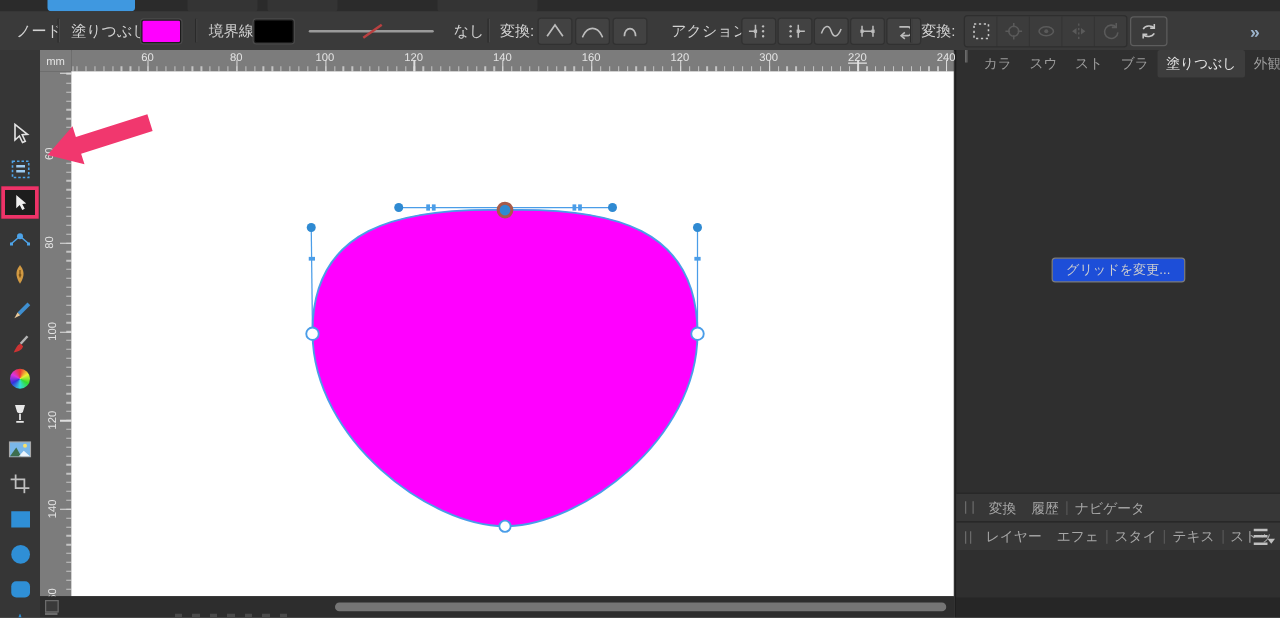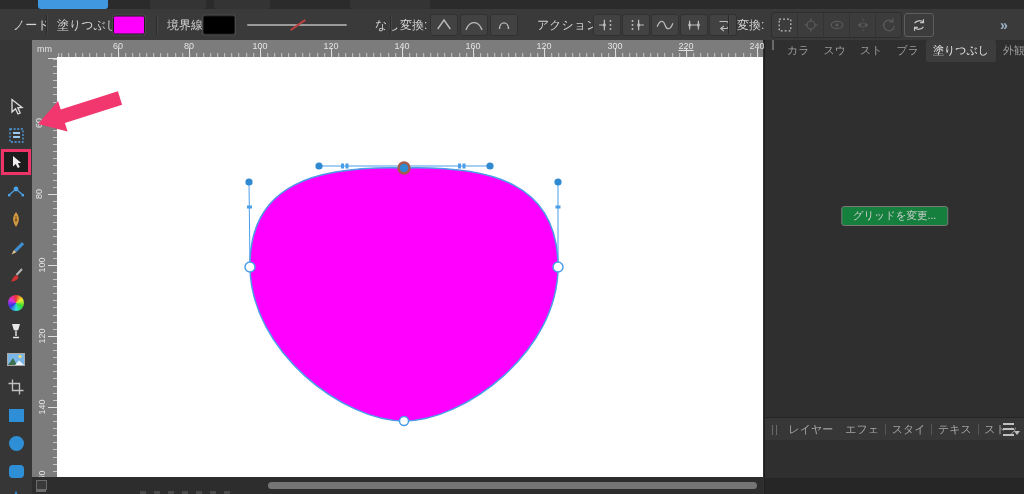--- a/index.html
+++ b/index.html
@@ -71,21 +71,21 @@
 
   
   .rpanel{position:absolute;left:764px;top:40px;width:260px;height:454px;background:#2f2f2f;border-left:1px solid #1e1e1e;box-sizing:border-box;}
   .ptabs{position:absolute;left:0;top:0;right:0;height:22px;display:flex;font-size:11px;color:#9d9d9d;}
   .drag{width:5px;height:10px;border-left:1px solid #6a6a6a;border-right:1px solid #6a6a6a;margin:0 6px 0 7px;}
   .ptab{padding:3px 7px;white-space:nowrap;}
   .psep{width:1px;height:11px;background:#565656;}
   .ptab.active{background:#3d3d3d;color:#e9e9e9;border-radius:2px;}
   .pmsg{position:absolute;left:16px;top:86px;width:228px;color:#b3b3b3;font-size:10.5px;line-height:1.65;
         text-align:center;letter-spacing:.2px;}
-  .gridbtn{position:absolute;left:50%;transform:translateX(-50%);top:166px;background:#15803d;border:1px solid #7b7b7b;
+  .gridbtn{position:absolute;left:50%;transform:translateX(-50%);top:166px;background:#1d4ed8;border:1px solid #7b7b7b;
         border-radius:3px;color:#cfcfcf;font-size:10.5px;padding:2px 11px;white-space:nowrap;}
   .dockrow{position:absolute;left:0;right:0;height:22px;background:#373737;border-top:1px solid #242424;
         display:flex;align-items:center;font-size:11px;color:#a6a6a6;}
   .dockrow .ptab{padding:3px 6px;}
   .dock2-bottom{position:absolute;left:0;right:0;top:400px;bottom:16px;background:#2f2f2f;}
   .rstrip{position:absolute;left:0;right:0;bottom:0;height:16px;background:#262626;}
   .burger{position:absolute;right:10px;width:11px;height:9px;border-top:2px solid #c0c0c0;
         border-bottom:2px solid #c0c0c0;}
   .burger:before{content:"";position:absolute;left:0;right:0;top:2.5px;height:2px;background:#c0c0c0;}
   .burger:after{content:"";position:absolute;right:-6px;bottom:-1px;border-left:3px solid transparent;border-right:3px solid transparent;border-top:4px solid #c0c0c0;}
@@ -108,21 +108,21 @@
     <div class="vsep" style="left:46px;"></div>
     <span class="item lbl" style="left:57px;">塗りつぶし:</span>
     <div class="item swatch" style="left:113px;background:#ff00ff;"></div>
     <div class="vsep" style="left:156px;"></div>
     <span class="item lbl" style="left:167px;">境界線:</span>
     <div class="item swatch" style="left:203px;background:#000000;"></div>
     <div class="item slider" style="left:247px;">
       <div class="track"></div>
       <div class="slash"></div>
     </div>
-    <span class="item lbl" style="left:363px;margin-left:12px;">なし</span>
+    <span class="item lbl" style="left:363px;">なし</span>
     <div class="vsep" style="left:390px;"></div>
     <span class="item lbl" style="left:400px;">変換:</span>
     <div class="tbtn" style="left:430px;">
       <span>
           <svg width="18" height="13" viewBox="0 0 20 14">
             <path d="M3 12 L10 2 L17 12" stroke="#bcbcbc" stroke-width="1.5" fill="none"></path>
           </svg>
         </span>
     </div>
     <div class="tbtn" style="left:460px;">
@@ -410,20 +410,27 @@
       <span class="ptab">スウ</span>
       <span class="psep"></span>
       <span class="ptab">スト</span>
       <span class="psep"></span>
       <span class="ptab">ブラ</span>
       <span class="ptab active">塗りつぶし</span>
       <span class="ptab">外観</span>
     </div>
     <button class="gridbtn">グリッドを変更...</button>
 
+    <div class="dockrow" style="top:354px;">
+      <span class="drag"></span>
+      <span class="ptab">変換</span>
+      <span class="ptab">履歴</span>
+      <span class="psep"></span>
+      <span class="ptab">ナビゲータ</span>
+    </div>
     <div class="dockrow" style="top:377px;height:23px;">
       <span class="drag"></span>
       <span class="ptab">レイヤー</span>
       <span class="ptab">エフェ</span>
       <span class="psep"></span>
       <span class="ptab">スタイ</span>
       <span class="psep"></span>
       <span class="ptab">テキス</span>
       <span class="psep"></span>
       <span class="ptab">ストッ</span>

